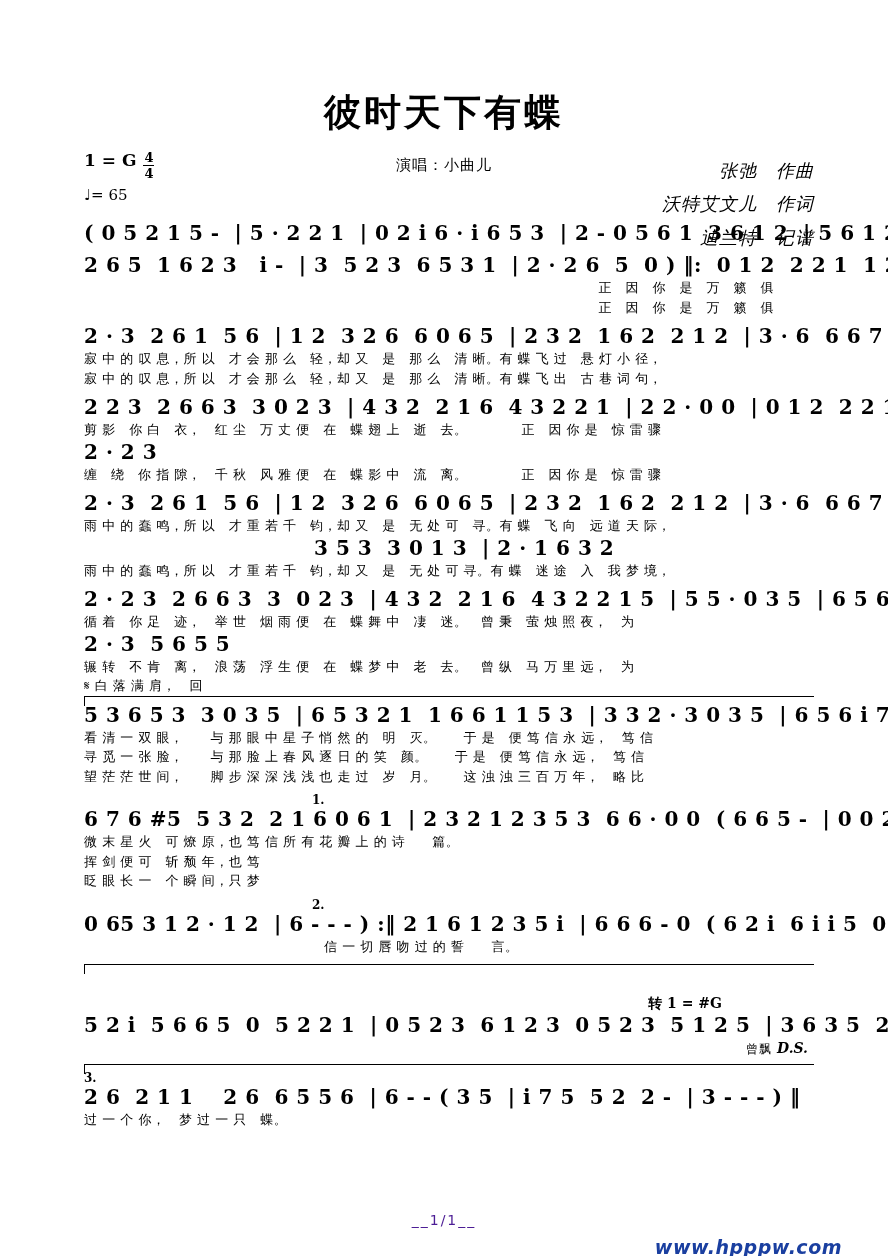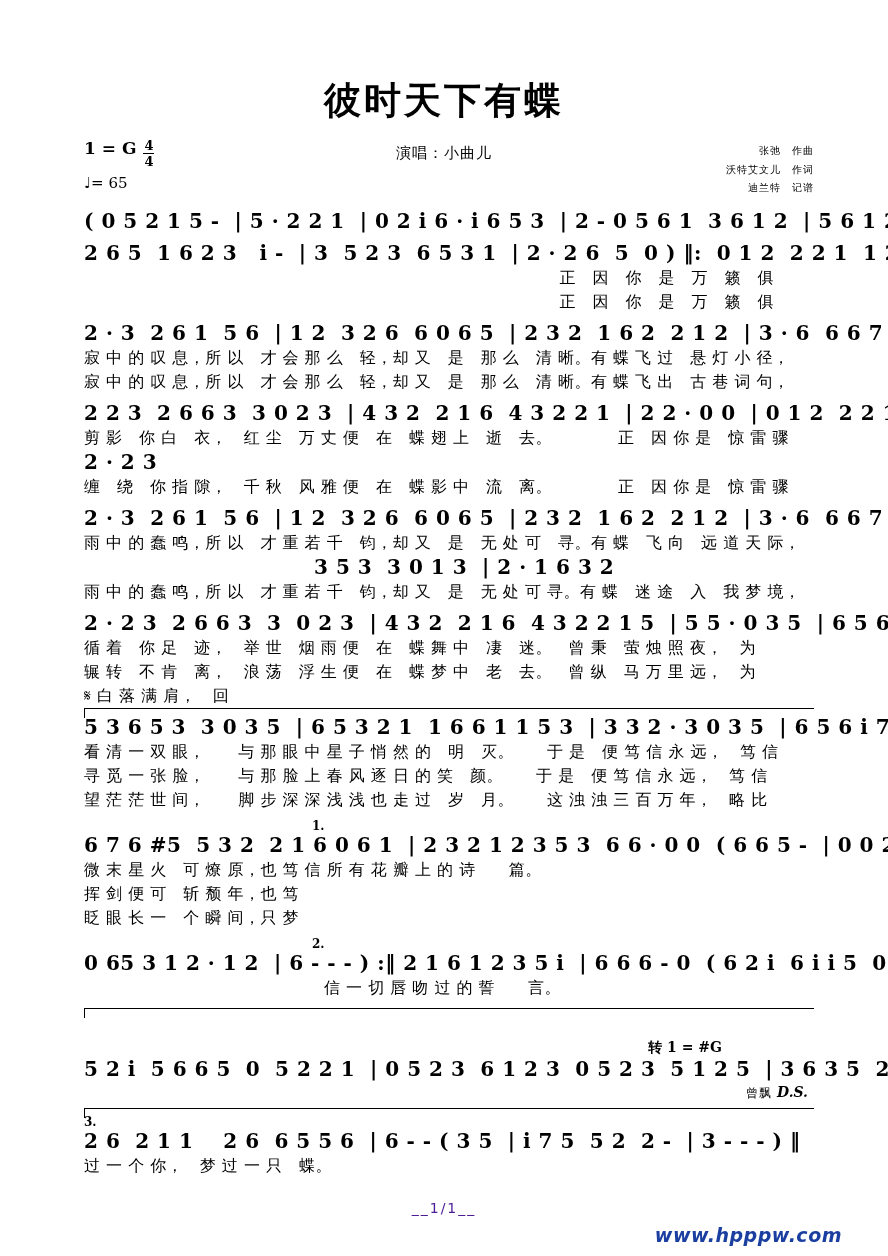--- a/index.html
+++ b/index.html
@@ -21,21 +21,21 @@
     height: 1256px;
   }
 
   
   .title {
     text-align: center;
     font-family: "DejaVu Serif", "Liberation Serif", serif;
     font-weight: bold;
     font-size: 37px;
     letter-spacing: 3px;
-    margin: 4px;
+    margin: 16px;
     padding-top: 72px;
     color: #000;
   }
   .singer {
     text-align: center;
     font-family: "DejaVu Sans", "Liberation Sans", sans-serif;
     font-size: 15px;
     margin-top: 18px;
     letter-spacing: 1px;
   }
@@ -68,23 +68,24 @@
   .tempo {
     margin-top: 7px;
     font-size: 15px;
     font-weight: normal;
   }
   .meta-right {
     position: absolute;
     right: 74px;
     top: 138px;
     text-align: right;
-    font-size: 10px;
+    font-size: 18px;
     line-height: 1.85;
     letter-spacing: 1px;
+    font-style: italic;
   }
 
   
   .score {
     position: absolute;
     left: 0;
     top: 205px;
     width: 888px;
   }
   .sysline {
@@ -96,21 +97,21 @@
     font-weight: bold;
     font-size: 20px;
     letter-spacing: 0.5px;
     white-space: pre;
     line-height: 1.25;
     margin: 0;
   }
   .lyr {
     font-family: "DejaVu Sans", "Liberation Sans", sans-serif;
     font-weight: normal;
-    font-size: 16px;
+    font-size: 13px;
     letter-spacing: 0.5px;
     white-space: pre;
     line-height: 1.5;
     margin: 0;
   }
   .sysline + .sysline { margin-top: 7px; }
   .seg { margin-top: 14px; }
   .footer-page {
     position: absolute;
     left: 0; right: 0;
@@ -216,20 +217,21 @@
     <div class="sysline seg">
       <div class="notes">2 · 3  2 6 1  5 6  | 1 2  3 2 6  6 0 6 5  | 2 3 2  1 6 2  2 1 2  | 3 · 6  6 6 7  6 5 3 |</div>
       <div class="lyr">雨 中 的 蠢 鸣，所 以　才 重 若 千　钧，却 又　是　无 处 可　寻。有 蝶　飞 向　远 道 天 际，</div>
       <div class="notes" style="padding-left:230px;">3 5 3  3 0 1 3  | 2 · 1 6 3 2</div>
       <div class="lyr">雨 中 的 蠢 鸣，所 以　才 重 若 千　钧，却 又　是　无 处 可 寻。有 蝶　迷 途　入　我 梦 境，</div>
     </div>
 
     <div class="sysline seg">
       <div class="notes">2 · 2 3  2 6 6 3  3  0 2 3  | 4 3 2  2 1 6  4 3 2 2 1 5  | 5 5 · 0 3 5  | 6 5 6 1 i · 6 |</div>
       <div class="lyr">循 着　你 足　迹，　举 世　烟 雨 便　在　蝶 舞 中　凄　迷。　曾 秉　萤 烛 照 夜，　为</div>
+      <div class="notes">2 · 3  5 6 5 5</div>
       <div class="lyr">辗 转　不 肯　离，　浪 荡　浮 生 便　在　蝶 梦 中　老　去。　曾 纵　马 万 里 远，　为</div>
       <div class="lyr" style="padding-right:24px;">𝄋 白 落 满 肩，　回</div>
     </div>
 
     <div class="rule-wrap">
         <div class="line-rule"></div>
       </div>
     <div class="sysline">
       <div class="notes">5 3 6 5 3  3 0 3 5  | 6 5 3 2 1  1 6 6 1 1 5 3  | 3 3 2 · 3 0 3 5  | 6 5 6 i 7 0 7 6 |</div>
       <div class="lyr">看 清 一 双 眼，　　与 那 眼 中 星 子 悄 然 的　明　灭。　　于 是　便 笃 信 永 远，　笃 信</div>

